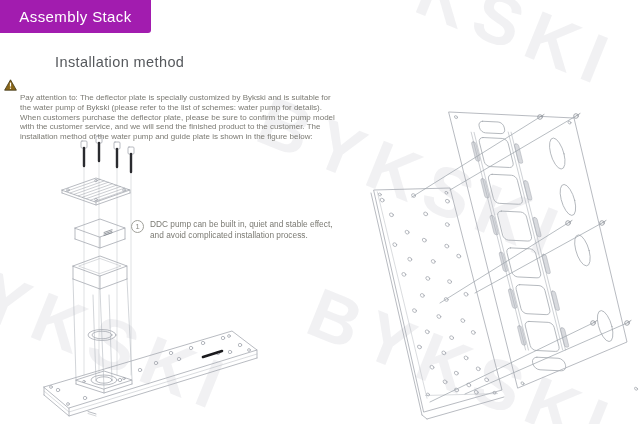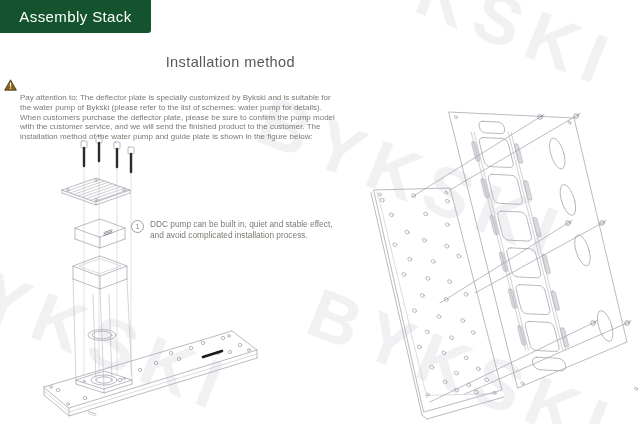--- a/index.html
+++ b/index.html
@@ -4,26 +4,26 @@
 <style>
   html,body{margin:0;padding:0;}
   body{font-family:"Liberation Sans",sans-serif;background:#fff;}
   .page{position:relative;width:640px;height:424px;background:#ffffff;overflow:hidden;}
 
   .wm{position:absolute;font-weight:700;font-size:70px;letter-spacing:10px;
       color:rgba(150,150,162,0.13);transform:rotate(22deg);white-space:nowrap;
       pointer-events:none;z-index:1;}
 
   .title-badge{position:absolute;left:0;top:0;width:151px;height:33px;line-height:33px;
-      background:#14532d;color:#ffffff;text-align:center;font-size:15px;font-weight:500;
+      background:#a21caf;color:#ffffff;text-align:center;font-size:15px;font-weight:500;
       letter-spacing:.4px;border-radius:0 0 3px 0;z-index:5;}
   .notice{position:absolute;left:157px;top:6px;width:481px;font-size:8.5px;font-weight:700;
       color:#232329;line-height:1.5;letter-spacing:-0.1px;z-index:5;}
 
-  .heading{position:absolute;left:55px;top:54px;width:240px;text-align:right;
+  .heading{position:absolute;left:55px;top:54px;width:240px;text-align:left;
       font-size:14.5px;font-weight:400;color:#55585c;letter-spacing:.4px;z-index:5;}
 
   .warning{position:absolute;left:3px;top:77px;width:332px;z-index:5;}
   .warning svg{position:absolute;left:1px;top:2px;}
   .warning-text{margin:16px 0 0 17px;font-size:8px;line-height:1.23;color:#7b7a73;}
 
   .note{position:absolute;left:131px;top:219px;width:212px;z-index:5;}
   .note-num{position:absolute;left:0;top:1px;width:11px;height:11px;border:1px solid #a0a099;
       border-radius:50%;text-align:center;line-height:11px;font-size:7.5px;color:#8b8b84;}
   .note-text{display:block;margin-left:19px;font-size:8.3px;line-height:1.27;color:#7b7a73;}

